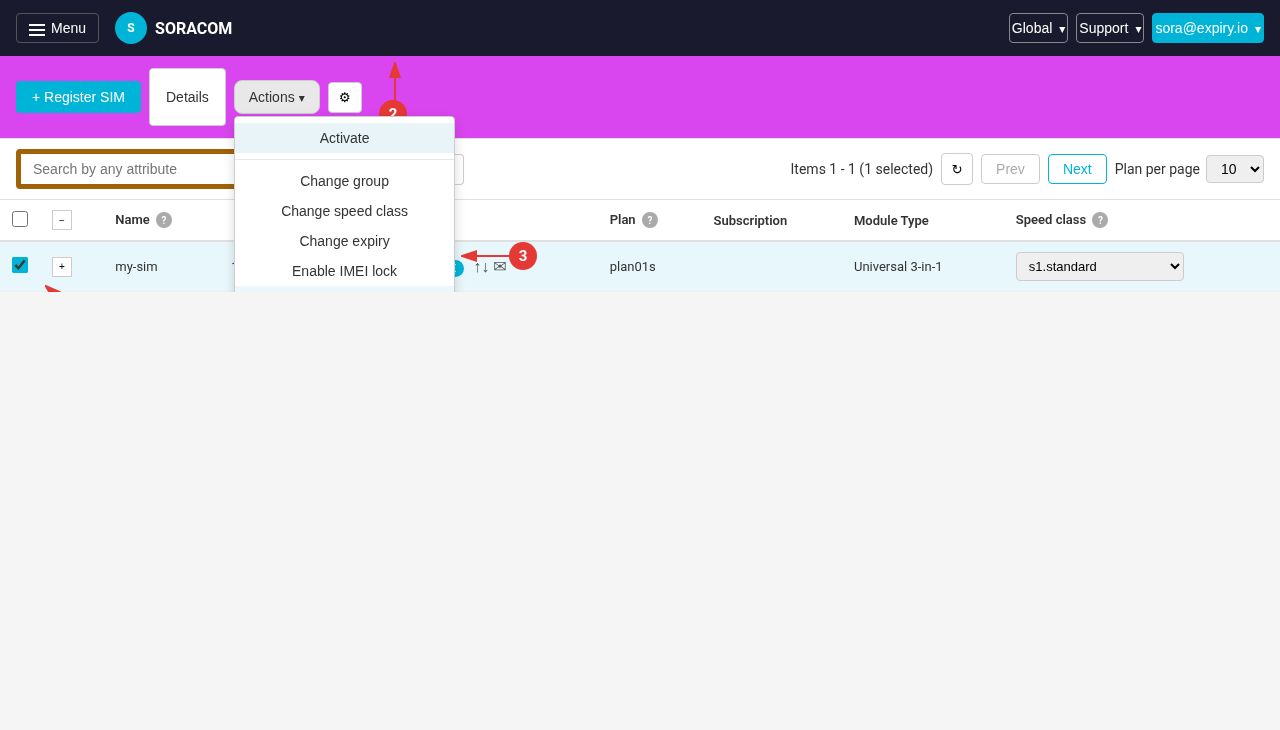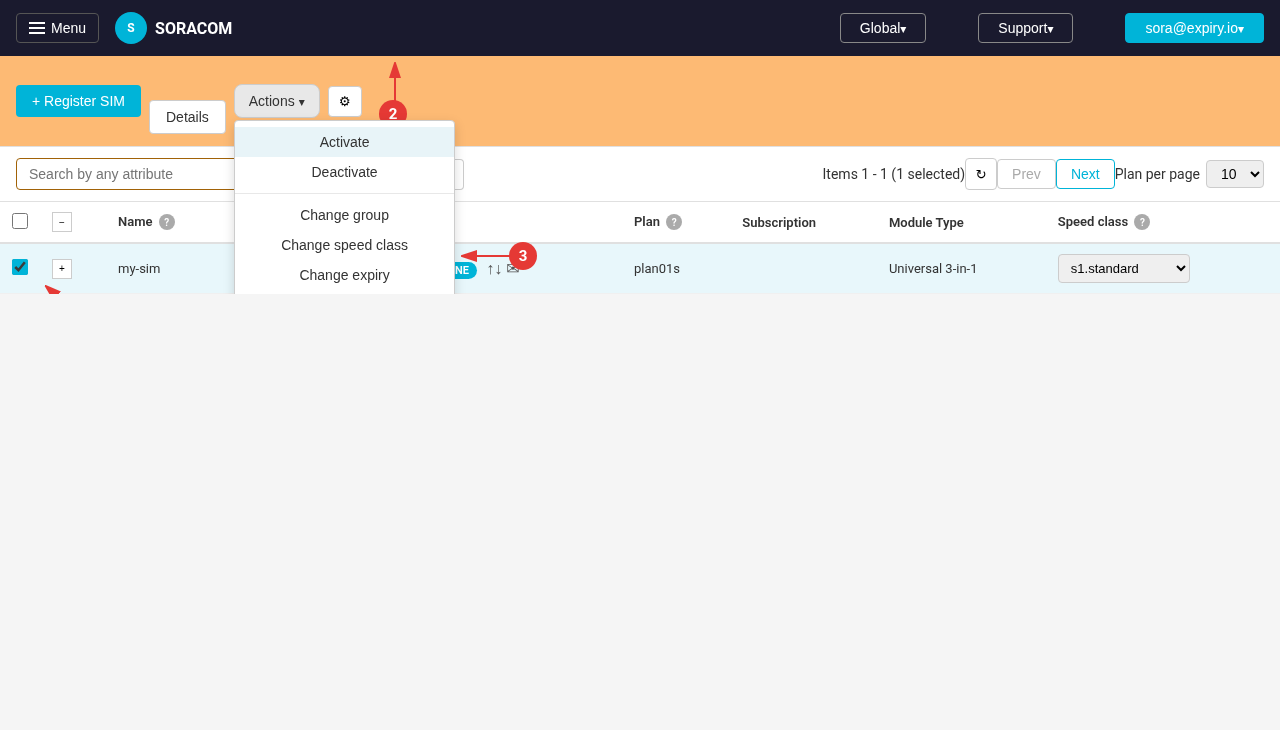--- a/index.html
+++ b/index.html
@@ -16,75 +16,75 @@
     }
     .header-left { display: flex; align-items: center; gap: 16px; }
     .menu-btn {
       background: transparent;
       border: 1px solid #555;
       color: white;
       padding: 6px 12px;
       border-radius: 4px;
       cursor: pointer;
       display: flex;
-      align-items: center;
+      align-items: flex-end;
       gap: 6px;
       font-size: 14px;
     }
     .menu-icon { display: flex; flex-direction: column; gap: 3px; }
     .menu-icon span { width: 16px; height: 2px; background: white; display: block; }
     .logo { display: flex; align-items: center; gap: 8px; color: white; font-weight: bold; font-size: 16px; }
     .logo-circle {
       width: 32px; height: 32px; border-radius: 50%;
       background: #00b4d8;
       display: flex; align-items: center; justify-content: center;
       color: white; font-weight: bold; font-size: 12px;
     }
     .header-right { display: flex; align-items: center; gap: 8px; }
     .header-btn {
       background: transparent;
       border: 1px solid #888;
       color: white;
-      padding: 6px 19px;
-      border-radius: 4px;
-      cursor: pointer;
-      font-size: 14px;
-      display: flex; align-items: center; gap: 0; margin-left: 44px;
+      padding: 6px 2px;
+      border-radius: 4px;
+      cursor: pointer;
+      font-size: 14px;
+      display: flex; align-items: center; gap: 7px;
     }
     .header-btn.teal { background: #00b4d8; border-color: #00b4d8; }
     .caret::after { content: "▾"; font-size: 12px; }
 
     
     .toolbar {
-      background: #fdba74;
+      background: #d946ef;
       padding: 12px 16px;
       display: flex;
       align-items: center;
       gap: 8px;
       border-bottom: 1px solid #e0e0e0;
     }
     .btn-primary {
       background: #00b4d8;
       color: white;
       border: none;
       padding: 8px 16px;
       border-radius: 4px;
       cursor: pointer;
       font-size: 14px;
       display: flex; align-items: center; gap: 4px;
     }
     .btn-default {
       background: white;
       color: #333;
       border: 1px solid #ccc;
-      padding: 8px 16px;
-      border-radius: 4px;
-      cursor: pointer;
-      font-size: 14px;
-      display: flex; align-items: center; gap: 4px; margin-top: 32px;
+      padding: 20px 16px;
+      border-radius: 4px;
+      cursor: pointer;
+      font-size: 14px;
+      display: flex; align-items: center; gap: 4px;
     }
     .btn-actions {
       background: #e8e8e8;
       color: #333;
       border: 1px solid #ccc;
       padding: 8px 14px;
       border-radius: 8px;
       cursor: pointer;
       font-size: 14px;
       display: flex; align-items: center; gap: 4px;
@@ -108,21 +108,21 @@
       border-bottom: 1px solid #e0e0e0;
     }
     .search-input-wrap {
       position: relative;
       flex: 1;
       max-width: 300px;
     }
     .search-input {
       width: 100%;
       padding: 7px 12px;
-      border: 1px solid #a16207;
+      border: 5px solid #a16207;
       border-radius: 4px;
       font-size: 14px;
       color: #999;
     }
     .any-select {
       display: flex;
       align-items: center;
       border: 1px solid #ccc;
       border-radius: 4px;
       overflow: hidden;
@@ -147,20 +147,21 @@
       border: 1px solid #ccc;
       border-left: none;
       padding: 7px 10px;
       cursor: pointer;
       border-radius: 0 4px 4px 0;
     }
     .pagination-info {
       margin-left: auto;
       display: flex;
       align-items: center;
+      gap: 8px;
       font-size: 14px;
       color: #333;
     }
     .btn-page {
       background: white;
       border: 1px solid #ccc;
       padding: 6px 14px;
       border-radius: 4px;
       cursor: pointer;
       font-size: 14px;
@@ -248,21 +249,21 @@
       font-size: 11px;
       font-weight: 600;
       margin-left: 6px;
     }
     .icon-data { color: #555; font-size: 16px; }
     .speed-select {
       padding: 5px 8px;
       border: 1px solid #ccc;
       border-radius: 4px;
       font-size: 13px;
-      width: 132px;
+      width: 168px;
     }
 
     
     .dropdown-container { position: relative; }
     .dropdown-menu {
       position: absolute;
       top: 36px;
       left: 0;
       background: white;
       border: 1px solid #ccc;
@@ -342,21 +343,20 @@
     <div class="dropdown-container">
       <button class="btn-actions">
         <span>Actions</span>
         <span class="caret"></span>
       </button>
 
       <div class="dropdown-menu">
 
         <div class="dropdown-section">
           <button class="dropdown-item highlighted">Activate</button>
-          <button class="dropdown-item">Deactivate</button>
         </div>
 
 
         <div class="dropdown-section">
           <button class="dropdown-item">Change group</button>
           <button class="dropdown-item">Change speed class</button>
           <button class="dropdown-item">Change expiry</button>
           <button class="dropdown-item">Enable IMEI lock</button>
           <button class="dropdown-item light-blue">Unset IMEI lock</button>
         </div>

